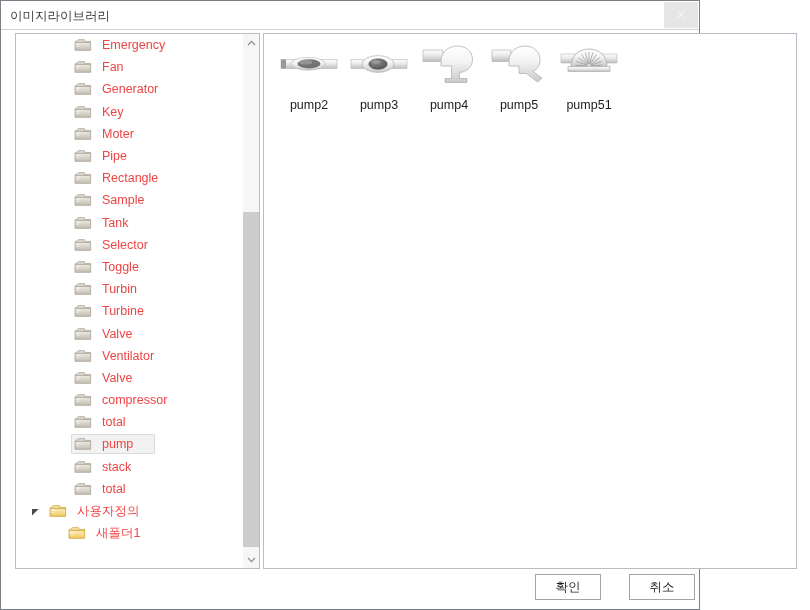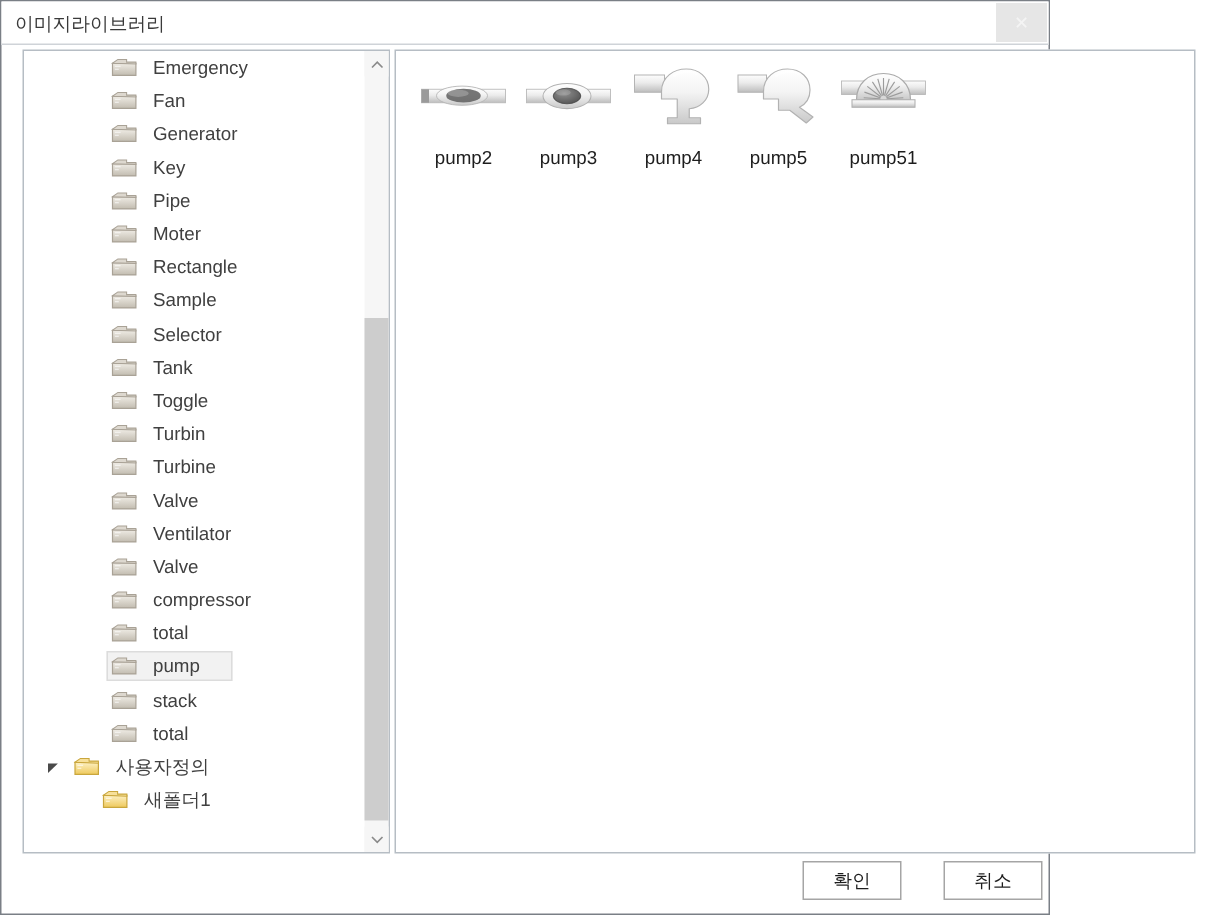--- a/index.html
+++ b/index.html
@@ -104,21 +104,21 @@
   }
   .tree-row .twisty svg { display: block; }
   .folder-icon {
     width: 18px;
     height: 14px;
     flex: 0 0 auto;
     display: block;
   }
   .tree-label {
     font-size: 12.5px;
-    color: #404040;
+    color: #ef4444;
     white-space: nowrap;
     margin-left: 10px;
   }
   
   .tree-row.depth2 .icon-wrap { margin-left: 58px; }
   
   .tree-row.depth1 .icon-wrap { margin-left: 33px; }
   
   .tree-row.depth3 .icon-wrap { margin-left: 52px; }
   .icon-wrap { display: flex; align-items: center; }
@@ -328,52 +328,52 @@
       <linearGradient id="gfA" x1="0" y1="0" x2="0" y2="1">
         <stop offset="0" stop-color="#efece5"></stop>
                   <stop offset="1" stop-color="#c2bcb0"></stop>
       </linearGradient>
     </defs>
     <path d="M1 4.2 L1 12.3 L16.6 12.3 L16.6 4.2 Z" fill="url(#gfA)" stroke="#a9a296" stroke-width="0.8"></path>
     <path d="M1 4.2 L4.6 1.6 L10.4 1.6 L10.4 3.4 L16.6 3.4 L16.6 4.6 Z" fill="#ddd8cf" stroke="#a9a296" stroke-width="0.7"></path>
     <path d="M2.6 6.2 L6.4 6.2 M2.6 8.2 L5.2 8.2" stroke="#ffffff" stroke-width="0.7" opacity="0.75"></path>
   </svg>
           </span>
+          <span class="tree-label">Moter</span>
+        </div>
+        <div class="tree-row depth2">
+          <span class="icon-wrap">
+            <svg class="folder-icon" viewBox="0 0 18 14">
+    <defs>
+      <linearGradient id="gfA" x1="0" y1="0" x2="0" y2="1">
+        <stop offset="0" stop-color="#efece5"></stop>
+                  <stop offset="1" stop-color="#c2bcb0"></stop>
+      </linearGradient>
+    </defs>
+    <path d="M1 4.2 L1 12.3 L16.6 12.3 L16.6 4.2 Z" fill="url(#gfA)" stroke="#a9a296" stroke-width="0.8"></path>
+    <path d="M1 4.2 L4.6 1.6 L10.4 1.6 L10.4 3.4 L16.6 3.4 L16.6 4.6 Z" fill="#ddd8cf" stroke="#a9a296" stroke-width="0.7"></path>
+    <path d="M2.6 6.2 L6.4 6.2 M2.6 8.2 L5.2 8.2" stroke="#ffffff" stroke-width="0.7" opacity="0.75"></path>
+  </svg>
+          </span>
           <span class="tree-label">Pipe</span>
         </div>
         <div class="tree-row depth2">
           <span class="icon-wrap">
             <svg class="folder-icon" viewBox="0 0 18 14">
     <defs>
       <linearGradient id="gfA" x1="0" y1="0" x2="0" y2="1">
         <stop offset="0" stop-color="#efece5"></stop>
                   <stop offset="1" stop-color="#c2bcb0"></stop>
       </linearGradient>
     </defs>
     <path d="M1 4.2 L1 12.3 L16.6 12.3 L16.6 4.2 Z" fill="url(#gfA)" stroke="#a9a296" stroke-width="0.8"></path>
     <path d="M1 4.2 L4.6 1.6 L10.4 1.6 L10.4 3.4 L16.6 3.4 L16.6 4.6 Z" fill="#ddd8cf" stroke="#a9a296" stroke-width="0.7"></path>
     <path d="M2.6 6.2 L6.4 6.2 M2.6 8.2 L5.2 8.2" stroke="#ffffff" stroke-width="0.7" opacity="0.75"></path>
   </svg>
           </span>
-          <span class="tree-label">Moter</span>
-        </div>
-        <div class="tree-row depth2">
-          <span class="icon-wrap">
-            <svg class="folder-icon" viewBox="0 0 18 14">
-    <defs>
-      <linearGradient id="gfA" x1="0" y1="0" x2="0" y2="1">
-        <stop offset="0" stop-color="#efece5"></stop>
-                  <stop offset="1" stop-color="#c2bcb0"></stop>
-      </linearGradient>
-    </defs>
-    <path d="M1 4.2 L1 12.3 L16.6 12.3 L16.6 4.2 Z" fill="url(#gfA)" stroke="#a9a296" stroke-width="0.8"></path>
-    <path d="M1 4.2 L4.6 1.6 L10.4 1.6 L10.4 3.4 L16.6 3.4 L16.6 4.6 Z" fill="#ddd8cf" stroke="#a9a296" stroke-width="0.7"></path>
-    <path d="M2.6 6.2 L6.4 6.2 M2.6 8.2 L5.2 8.2" stroke="#ffffff" stroke-width="0.7" opacity="0.75"></path>
-  </svg>
-          </span>
           <span class="tree-label">Rectangle</span>
         </div>
         <div class="tree-row depth2">
           <span class="icon-wrap">
             <svg class="folder-icon" viewBox="0 0 18 14">
     <defs>
       <linearGradient id="gfA" x1="0" y1="0" x2="0" y2="1">
         <stop offset="0" stop-color="#efece5"></stop>
                   <stop offset="1" stop-color="#c2bcb0"></stop>
       </linearGradient>
@@ -392,37 +392,37 @@
       <linearGradient id="gfA" x1="0" y1="0" x2="0" y2="1">
         <stop offset="0" stop-color="#efece5"></stop>
                   <stop offset="1" stop-color="#c2bcb0"></stop>
       </linearGradient>
     </defs>
     <path d="M1 4.2 L1 12.3 L16.6 12.3 L16.6 4.2 Z" fill="url(#gfA)" stroke="#a9a296" stroke-width="0.8"></path>
     <path d="M1 4.2 L4.6 1.6 L10.4 1.6 L10.4 3.4 L16.6 3.4 L16.6 4.6 Z" fill="#ddd8cf" stroke="#a9a296" stroke-width="0.7"></path>
     <path d="M2.6 6.2 L6.4 6.2 M2.6 8.2 L5.2 8.2" stroke="#ffffff" stroke-width="0.7" opacity="0.75"></path>
   </svg>
           </span>
+          <span class="tree-label">Tank</span>
+        </div>
+        <div class="tree-row depth2">
+          <span class="icon-wrap">
+            <svg class="folder-icon" viewBox="0 0 18 14">
+    <defs>
+      <linearGradient id="gfA" x1="0" y1="0" x2="0" y2="1">
+        <stop offset="0" stop-color="#efece5"></stop>
+                  <stop offset="1" stop-color="#c2bcb0"></stop>
+      </linearGradient>
+    </defs>
+    <path d="M1 4.2 L1 12.3 L16.6 12.3 L16.6 4.2 Z" fill="url(#gfA)" stroke="#a9a296" stroke-width="0.8"></path>
+    <path d="M1 4.2 L4.6 1.6 L10.4 1.6 L10.4 3.4 L16.6 3.4 L16.6 4.6 Z" fill="#ddd8cf" stroke="#a9a296" stroke-width="0.7"></path>
+    <path d="M2.6 6.2 L6.4 6.2 M2.6 8.2 L5.2 8.2" stroke="#ffffff" stroke-width="0.7" opacity="0.75"></path>
+  </svg>
+          </span>
           <span class="tree-label">Selector</span>
-        </div>
-        <div class="tree-row depth2">
-          <span class="icon-wrap">
-            <svg class="folder-icon" viewBox="0 0 18 14">
-    <defs>
-      <linearGradient id="gfA" x1="0" y1="0" x2="0" y2="1">
-        <stop offset="0" stop-color="#efece5"></stop>
-                  <stop offset="1" stop-color="#c2bcb0"></stop>
-      </linearGradient>
-    </defs>
-    <path d="M1 4.2 L1 12.3 L16.6 12.3 L16.6 4.2 Z" fill="url(#gfA)" stroke="#a9a296" stroke-width="0.8"></path>
-    <path d="M1 4.2 L4.6 1.6 L10.4 1.6 L10.4 3.4 L16.6 3.4 L16.6 4.6 Z" fill="#ddd8cf" stroke="#a9a296" stroke-width="0.7"></path>
-    <path d="M2.6 6.2 L6.4 6.2 M2.6 8.2 L5.2 8.2" stroke="#ffffff" stroke-width="0.7" opacity="0.75"></path>
-  </svg>
-          </span>
-          <span class="tree-label">Tank</span>
         </div>
         <div class="tree-row depth2">
           <span class="icon-wrap">
             <svg class="folder-icon" viewBox="0 0 18 14">
     <defs>
       <linearGradient id="gfA" x1="0" y1="0" x2="0" y2="1">
         <stop offset="0" stop-color="#efece5"></stop>
                   <stop offset="1" stop-color="#c2bcb0"></stop>
       </linearGradient>
     </defs>

